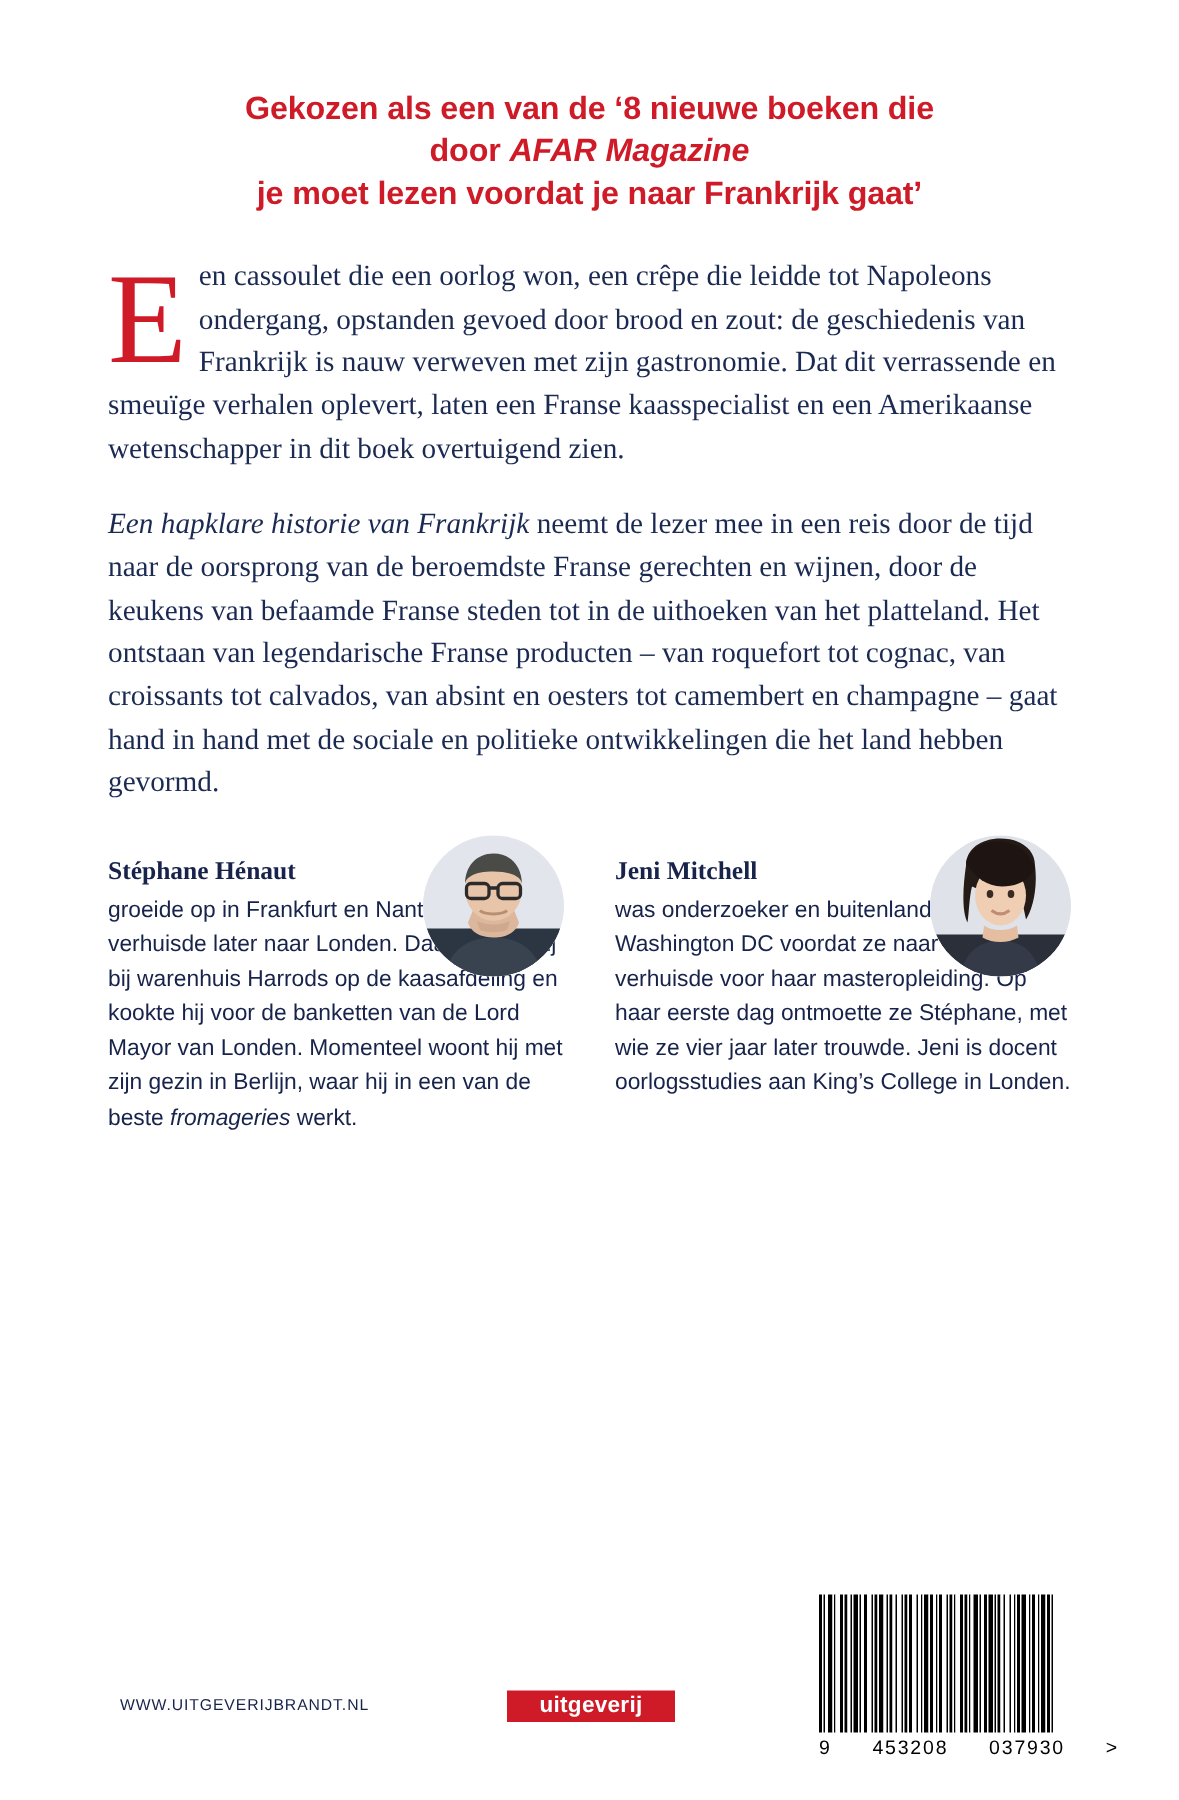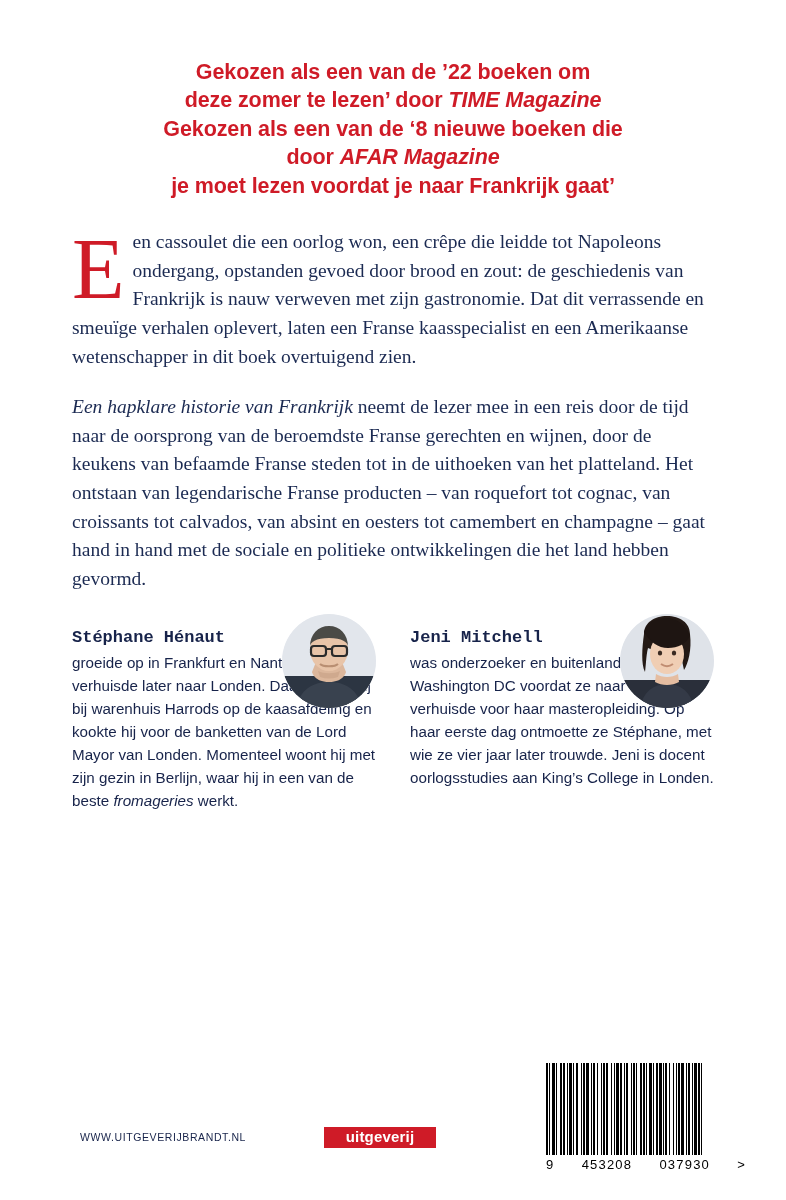--- a/index.html
+++ b/index.html
@@ -70,21 +70,21 @@
     display: flex;
     padding: 0 72px;
     margin-top: 16px;
     gap: 34px;
   }
   .author {
     width: 305px;
     position: relative;
   }
   .author-name {
-    font-family: Liberation Mono, monospace;
+    font-family: Liberation Serif, serif;
     font-weight: bold;
     font-size: 17px;
     color: #17234a;
     margin-bottom: 4px;
     padding-top: 14px;
   }
   .author-bio {
     font-family: "Liberation Sans", sans-serif;
     font-size: 15.2px;
     line-height: 1.52;
@@ -122,21 +122,21 @@
     position: absolute;
     left: 80px;
     bottom: 57px;
     font-family: "Liberation Sans", sans-serif;
     font-size: 10.5px;
     letter-spacing: 0.6px;
     color: #17234a;
   }
   .publisher {
     position: absolute;
-    left: 324px;
+    left: 338px;
     bottom: 52px;
     width: 112px;
     text-align: center;
   }
   .pub-top {
     background: #cf1b27;
     color: #ffffff;
     font-family: "Liberation Sans", sans-serif;
     font-weight: bold;
     font-size: 15px;
@@ -178,26 +178,20 @@
     justify-content: space-between;
     padding-top: 2px;
   }
 </style>
 </head>
 <body>
 
 <div class="page">
 
   <div class="praise">
-    <div class="praise-line">
-      <div>Gekozen als een van de ’22 boeken om</div>
-      <div>
-        <span>deze zomer te lezen’ door </span><em>TIME Magazine</em>
-      </div>
-    </div>
     <div class="praise-line praise-block-2">
       <div>Gekozen als een van de ‘8 nieuwe boeken die</div>
       <div>
         <span>door </span><em>AFAR Magazine</em>
       </div>
       <div>je moet lezen voordat je naar Frankrijk gaat’</div>
     </div>
   </div>
 
   <div class="body-copy">

